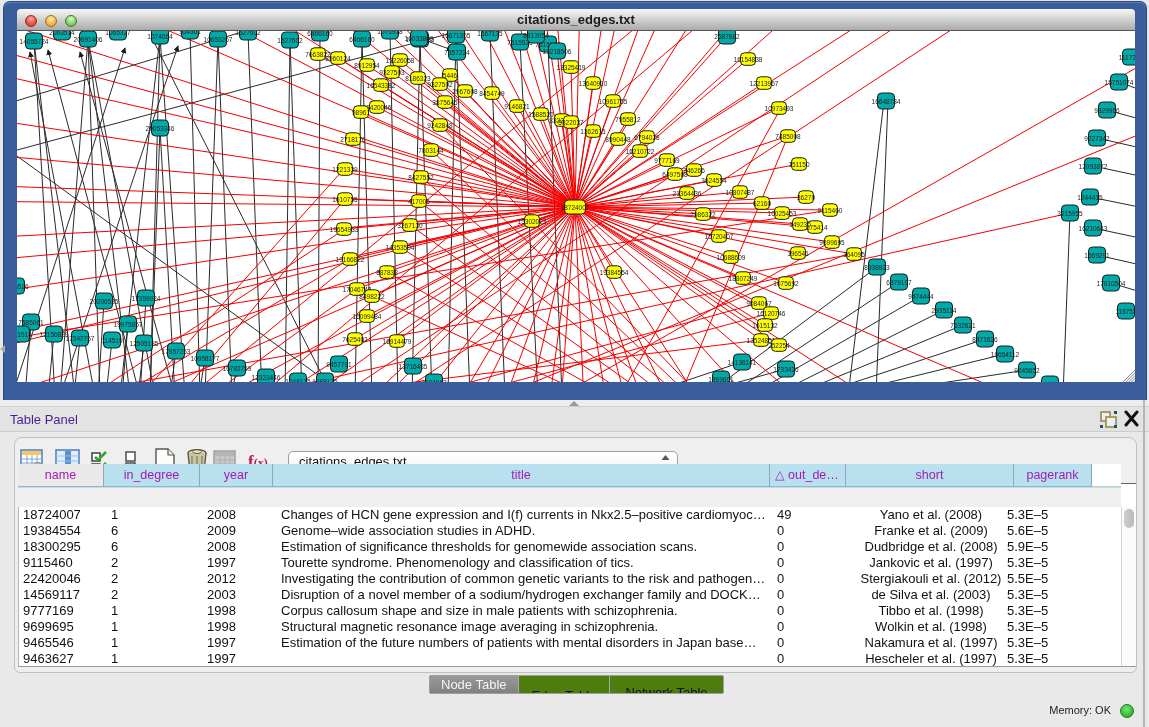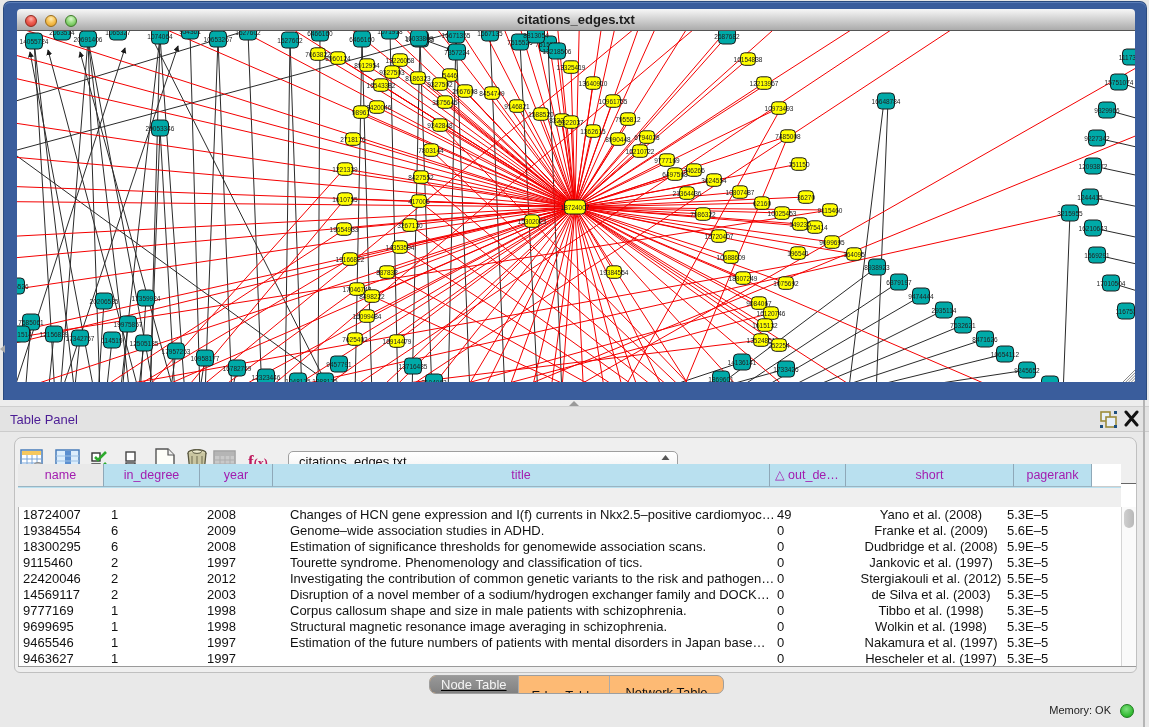--- a/index.html
+++ b/index.html
@@ -35,32 +35,32 @@
 .hc { position:absolute; top:0; height:23px; line-height:23px; text-align:center;
   border-right:1px solid #8fa8b8; border-bottom:1px solid #9ab4c2; overflow:hidden; }
 #tbody { position:absolute; left:18px; top:507px; width:1103px; height:159px;
   background:#ffffff; overflow:hidden; border-left:1px solid #b5b5b5; }
 .trow { position:absolute; left:0; width:1103px; height:16px; font-size:13px;
   color:#111; white-space:nowrap; }
 .trow span { position:absolute; top:0; line-height:16px; overflow:hidden; }
 .c0 { left:4px;  width:82px; }
 .c1 { left:92px; width:90px; }
 .c2 { left:188px; width:70px; }
-.c3 { left:262px; width:492px;margin-left:9px; }
+.c3 { left:262px; width:492px; }
 .c4 { left:758px; width:70px; }
 .c5 { left:828px; width:168px; text-align:center; }
 .c6 { left:988px; width:100px; }
 #sbv { position:absolute; left:1121px; top:507px; width:15px; height:159px;
   background:#fafafa; border-left:1px solid #d5d5d5; }
 #sbv .thumb { position:absolute; left:2px; top:2px; width:10px; height:19px;
   background:linear-gradient(90deg,#cfcfcf,#b8b8b8); border-radius:5px; }
 #tbot { position:absolute; left:18px; top:666px; width:1118px; height:1px; background:#9a9a9a; }
 #tabs { position:absolute; left:429px; top:675px; height:19px; display:flex;
-  font-size:13px; border:1px solid #9e9e9e; border-radius:7px; overflow:hidden;
-  background:#fdba74;text-decoration:underline; }
+  font-size:13px; border:1px solid #9e9e9e; border-radius:2px; overflow:hidden;
+  background:#4d7c0f; }
 #tabs div { padding:0 11px; line-height:17px; border-right:1px solid #aaa; color:#111; }
 #tabs div:nth-child(2) { padding:11px 13px; }
 #tabs div:nth-child(3) { padding:8px 15px; }
 #tabs div:last-child { border-right:none; }
 #tabs .sel { background:linear-gradient(#999999,#818181); color:#f4f4f4; }
 #status { position:absolute; right:38px; top:704px; font-size:11px; color:#222; }
 #dot { position:absolute; left:1120px; top:704px; width:14px; height:14px; border-radius:50%;
   background:radial-gradient(circle at 45% 35%, #7fe07f, #2db82d 70%, #1f8f1f); border:1px solid #1d7a1d; }
 #splitter { position:absolute; left:569px; top:401px; width:0; height:0;
   border-left:5px solid transparent; border-right:5px solid transparent; border-bottom:5px solid #9a9a9a; }

